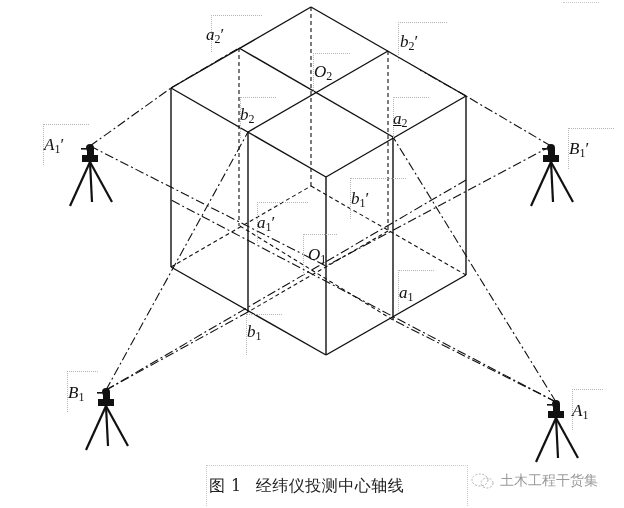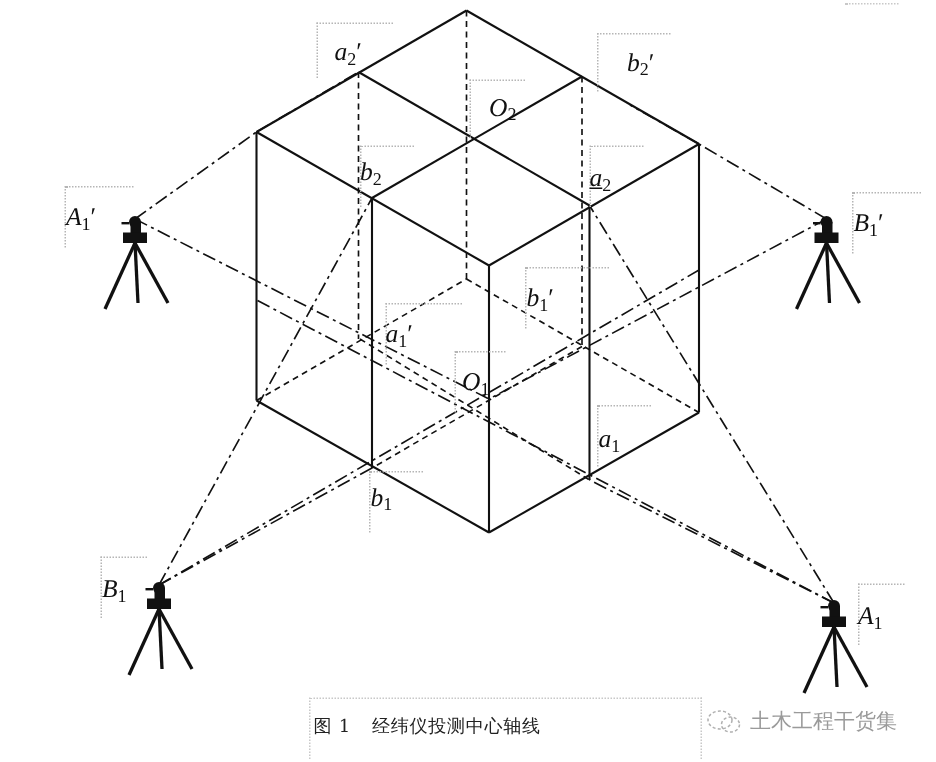--- a/index.html
+++ b/index.html
@@ -23,21 +23,21 @@
     }
     .caption-box {
       position: absolute;
       left: 206px; top: 465px; width: 260px; height: 40px;
       border-top: 1px dotted #c8c8c8;
       border-left: 1px dotted #c8c8c8;
       border-right: 1px dotted #c8c8c8;
     }
     .caption {
       position: absolute; left: 209px; top: 476px;
-      font-family: "DejaVu Serif", serif; font-size: 12px; color: #222;
+      font-family: "DejaVu Serif", serif; font-size: 16px; color: #222;
       letter-spacing: 0.5px; white-space: nowrap;
     }
     .caption .fig { margin-right: 14px; }
     .watermark {
       position: absolute; left: 470px; top: 472px;
       font-family: Liberation Sans, sans-serif; font-size: 14px; color: #9a9a9a;
       white-space: nowrap; display: flex; align-items: center; gap: 4px;
     }
     .corner-mark {
       position: absolute; left: 563px; top: 0px; width: 36px; height: 2px;
@@ -123,25 +123,25 @@
     <rect x="-8" y="9" width="16" height="7" fill="#111111"></rect>
     <line x1="0" y1="16" x2="-20" y2="60" stroke="#111111" stroke-width="2.2"></line>
     <line x1="0" y1="16" x2="2" y2="56" stroke="#111111" stroke-width="2.2"></line>
     <line x1="0" y1="16" x2="22" y2="56" stroke="#111111" stroke-width="2.2"></line>
       </g>
     </g>
 </svg>
 
 <div id="labels">
     <div class="lbox" style="left: 211px; top: 15px; width: 50px; height: 36px;"></div>
-    <div class="label" style="left: 223px; top: 26px;"><span>a</span><sub>2</sub><span class="prime">′</span></div>
+    <div class="label" style="left: 206px; top: 26px;"><span>a</span><sub>2</sub><span class="prime">′</span></div>
     <div class="lbox" style="left: 398px; top: 22px; width: 48px; height: 38px;"></div>
-    <div class="label" style="left: 418px; top: 33px;"><span>b</span><sub>2</sub><span class="prime">′</span></div>
+    <div class="label" style="left: 400px; top: 33px;"><span>b</span><sub>2</sub><span class="prime">′</span></div>
     <div class="lbox" style="left: 313px; top: 53px; width: 36px; height: 38px;"></div>
-    <div class="label" style="left: 326px; top: 63px;"><span>O</span><sub>2</sub></div>
+    <div class="label" style="left: 314px; top: 63px;"><span>O</span><sub>2</sub></div>
     <div class="lbox" style="left: 240px; top: 97px; width: 35px; height: 40px;"></div>
     <div class="label" style="left: 240px; top: 106px; text-align: center;"><span>b</span><sub>2</sub></div>
     <div class="lbox" style="left: 393px; top: 97px; width: 35px; height: 40px;"></div>
     <div class="label" style="left: 393px; top: 110px; text-decoration: underline;"><span>a</span><sub>2</sub></div>
     <div class="lbox" style="left: 350px; top: 178px; width: 55px; height: 40px;"></div>
     <div class="label" style="left: 351px; top: 190px;"><span>b</span><sub>1</sub><span class="prime">′</span></div>
     <div class="lbox" style="left: 257px; top: 202px; width: 50px; height: 40px;"></div>
     <div class="label" style="left: 257px; top: 214px;"><span>a</span><sub>1</sub><span class="prime">′</span></div>
     <div class="lbox" style="left: 303px; top: 234px; width: 33px; height: 40px;"></div>
     <div class="label" style="left: 308px; top: 246px;"><span>O</span><sub>1</sub></div>

